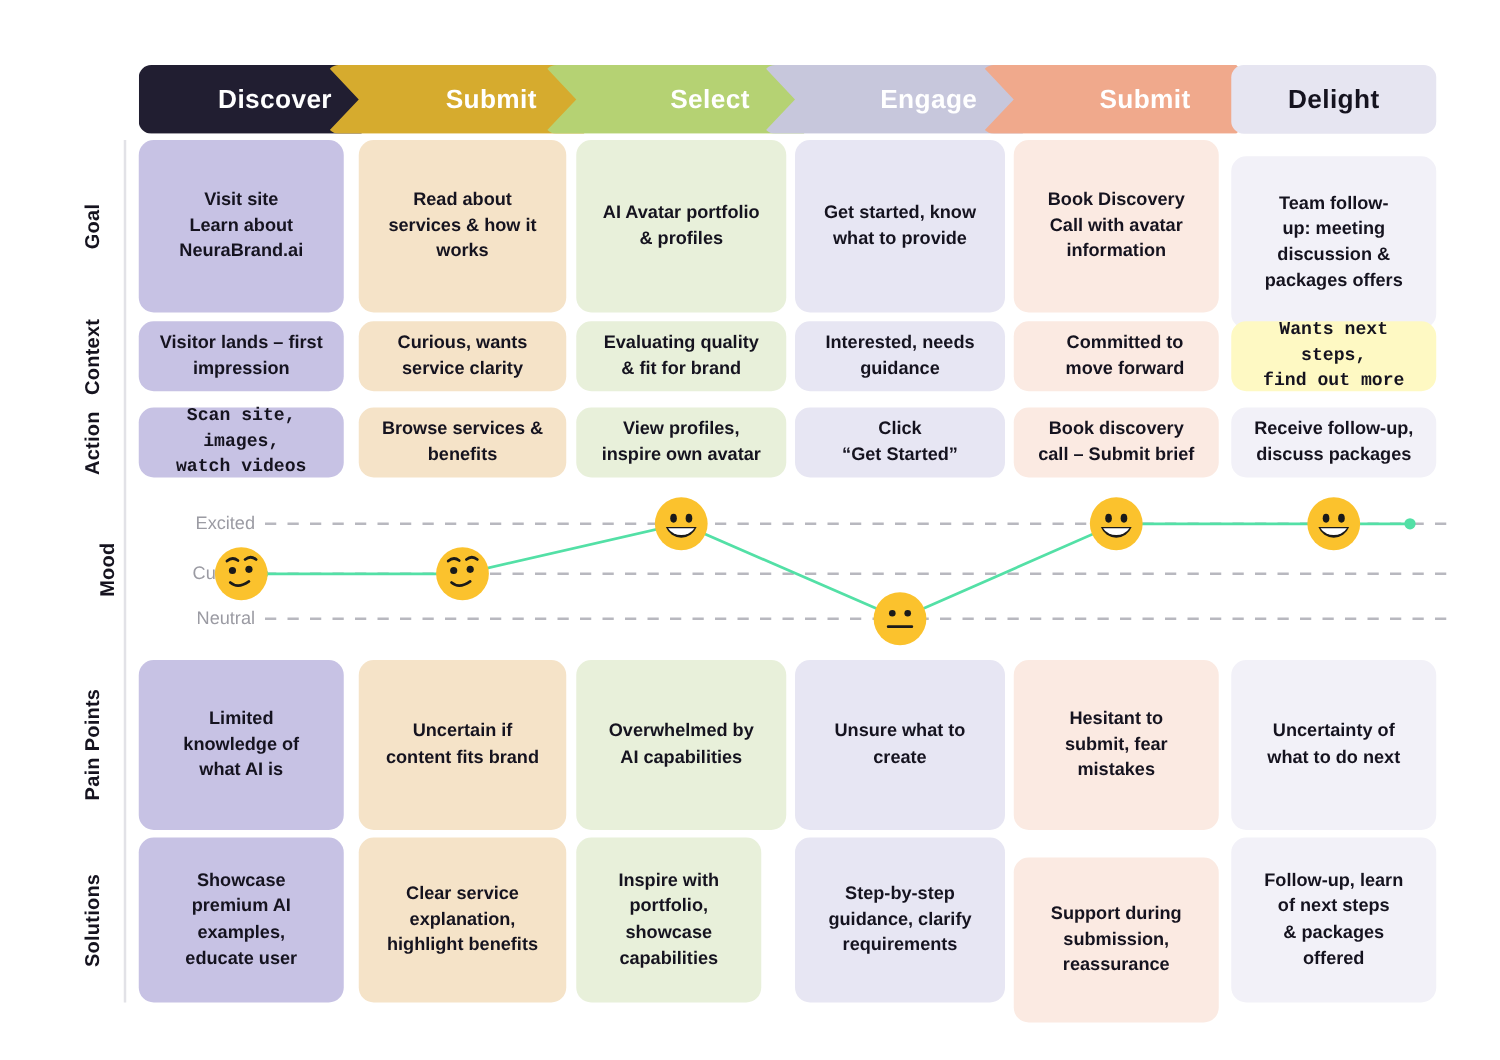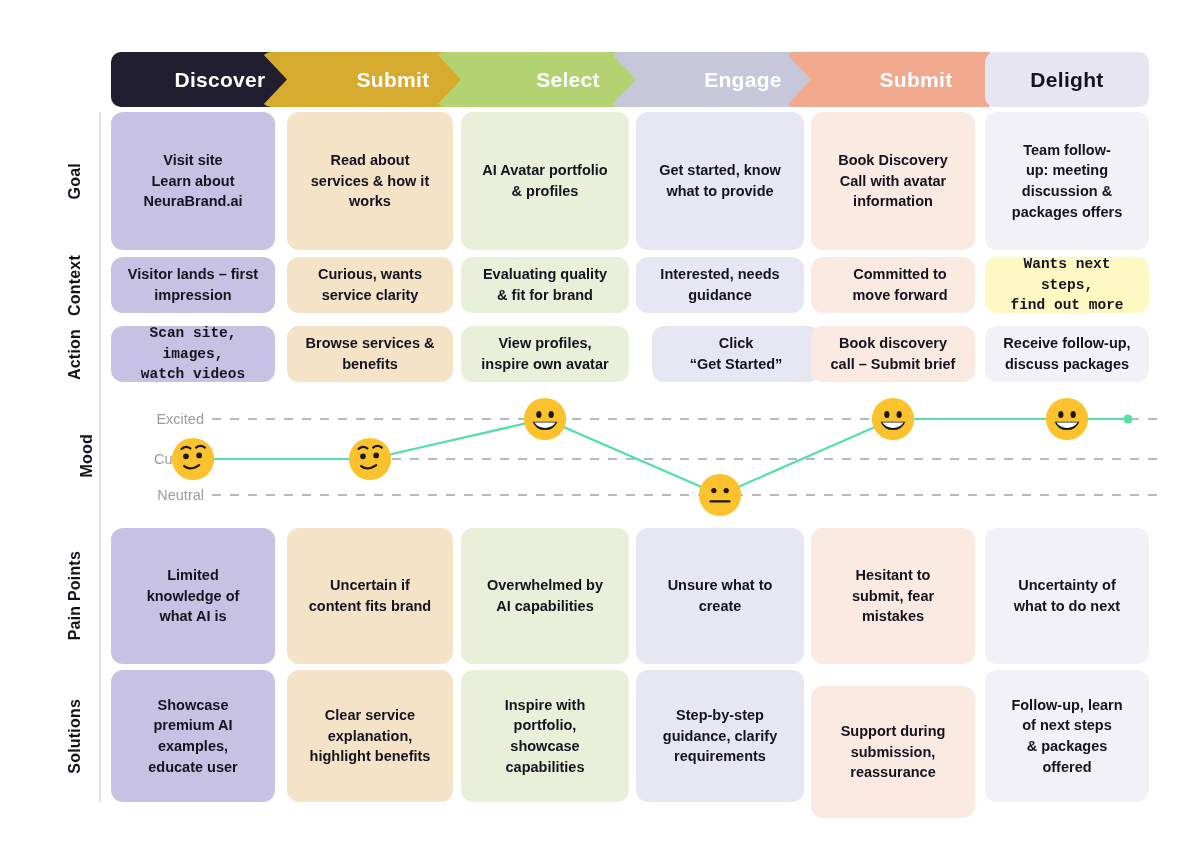--- a/index.html
+++ b/index.html
@@ -167,21 +167,21 @@
     </div>
     <div class="cell" style="left: 461px; top: 112px; width: 168px; height: 138px; background: rgb(232, 240, 218);">
       <span>AI Avatar portfolio<br>&amp; profiles</span>
     </div>
     <div class="cell" style="left: 636px; top: 112px; width: 168px; height: 138px; background: rgb(231, 230, 243);">
       <span>Get started, know<br>what to provide</span>
     </div>
     <div class="cell" style="left: 811px; top: 112px; width: 164px; height: 138px; background: rgb(251, 234, 226);">
       <span>Book Discovery<br>Call with avatar<br>information</span>
     </div>
-    <div class="cell" style="left: 985px; top: 112px; width: 164px; height: 138px; background: rgb(242, 241, 248);">
+    <div class="cell" style="left: 985px; top: 125px; width: 164px; height: 138px; background: rgb(242, 241, 248);">
       <span>Team follow-<br>up: meeting<br>discussion &amp;<br>packages offers</span>
     </div>
     <div class="row-label" style="top: 257px; height: 56px;">
       <span>Context</span>
     </div>
     <div class="cell" style="left: 111px; top: 257px; width: 164px; height: 56px; background: rgb(199, 194, 228);">
       <span>Visitor lands – first<br>impression</span>
     </div>
     <div class="cell" style="left: 287px; top: 257px; width: 166px; height: 56px; background: rgb(245, 227, 200);">
       <span>Curious, wants<br>service clarity</span>
@@ -203,21 +203,21 @@
     </div>
     <div class="cell" style="left: 111px; top: 326px; width: 164px; height: 56px; background: rgb(199, 194, 228); font-family: Liberation Mono, monospace;">
       <span>Scan site, images,<br>watch videos</span>
     </div>
     <div class="cell" style="left: 287px; top: 326px; width: 166px; height: 56px; background: rgb(245, 227, 200);">
       <span>Browse services &amp;<br>benefits</span>
     </div>
     <div class="cell" style="left: 461px; top: 326px; width: 168px; height: 56px; background: rgb(232, 240, 218);">
       <span>View profiles,<br>inspire own avatar</span>
     </div>
-    <div class="cell" style="left: 636px; top: 326px; width: 168px; height: 56px; background: rgb(231, 230, 243); margin-left: 16px;">
+    <div class="cell" style="left: 636px; top: 326px; width: 168px; height: 56px; background: rgb(231, 230, 243);">
       <span>Click<br>“Get Started”</span>
     </div>
     <div class="cell" style="left: 811px; top: 326px; width: 164px; height: 56px; background: rgb(251, 234, 226);">
       <span>Book discovery<br>call – Submit brief</span>
     </div>
     <div class="cell" style="left: 985px; top: 326px; width: 164px; height: 56px; background: rgb(242, 241, 248);">
       <span>Receive follow-up,<br>discuss packages</span>
     </div>
     <div class="row-label" style="top: 528px; height: 136px;">
       <span>Pain Points</span>
@@ -242,21 +242,21 @@
     </div>
     <div class="row-label" style="top: 670px; height: 132px;">
       <span>Solutions</span>
     </div>
     <div class="cell" style="left: 111px; top: 670px; width: 164px; height: 132px; background: rgb(199, 194, 228);">
       <span>Showcase<br>premium AI<br>examples,<br>educate user</span>
     </div>
     <div class="cell" style="left: 287px; top: 670px; width: 166px; height: 132px; background: rgb(245, 227, 200);">
       <span>Clear service<br>explanation,<br>highlight benefits</span>
     </div>
-    <div class="cell" style="left: 461px; top: 670px; width: 168px; height: 132px; background: rgb(232, 240, 218);">
+    <div class="cell" style="left: 461px; top: 670px; width: 148px; height: 132px; background: rgb(232, 240, 218);">
       <span>Inspire with<br>portfolio,<br>showcase<br>capabilities</span>
     </div>
     <div class="cell" style="left: 636px; top: 670px; width: 168px; height: 132px; background: rgb(231, 230, 243);">
       <span>Step-by-step<br>guidance, clarify<br>requirements</span>
     </div>
     <div class="cell" style="left: 811px; top: 670px; width: 164px; height: 132px; background: rgb(251, 234, 226); margin-top: 16px;">
       <span>Support during<br>submission,<br>reassurance</span>
     </div>
     <div class="cell" style="left: 985px; top: 670px; width: 164px; height: 132px; background: rgb(242, 241, 248);">
       <span>Follow-up, learn<br>of next steps<br>&amp; packages<br>offered</span>

